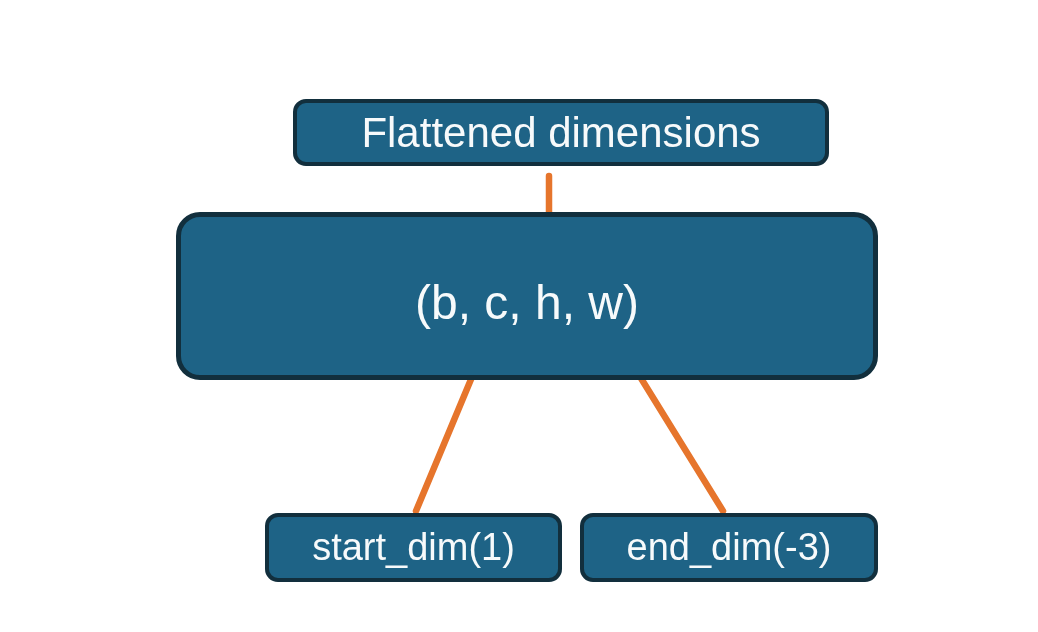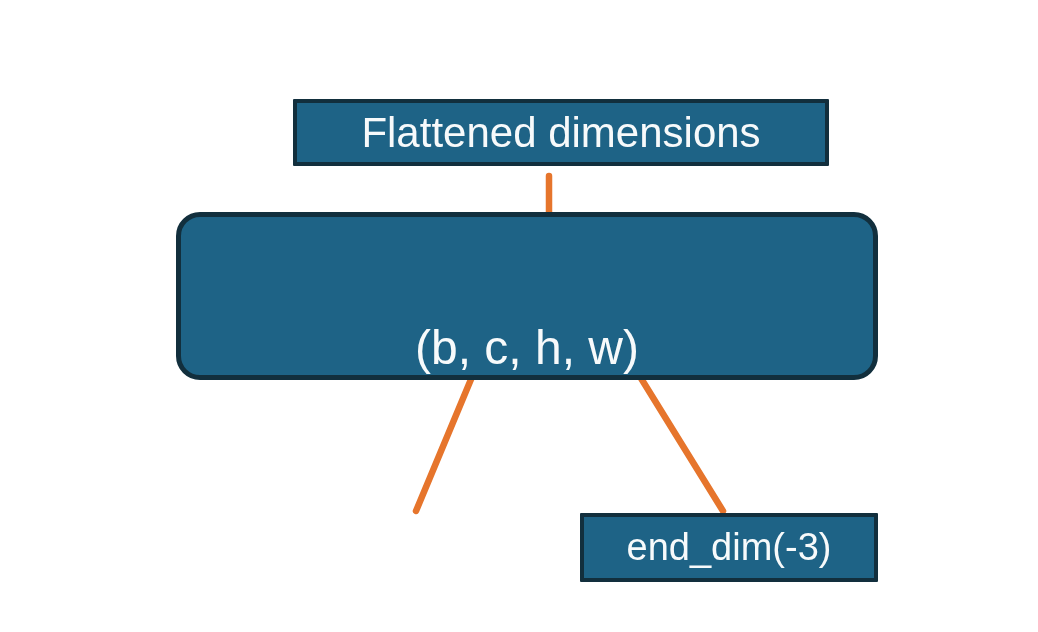--- a/index.html
+++ b/index.html
@@ -13,40 +13,39 @@
     height: 632px;
     background: var(--background, #ffffff);
     font-family: "Liberation Sans", sans-serif;
     overflow: hidden;
   }
   .box {
     position: absolute;
     box-sizing: border-box;
     background: var(--box-fill, #1E6386);
     border: 4px solid var(--box-border, #122F3D);
-    border-radius: 1px;
+    border-radius: 13px;
     color: var(--text, #F7FAFB);
     display: flex;
     align-items: center;
     justify-content: center;
     white-space: nowrap;
   }
   .box-top {
     left: 293px; top: 99px;
     width: 536px; height: 67px;
     font-size: 42px;
   }
   .box-main {
     left: 176px; top: 212px;
     width: 702px; height: 168px;
     border-width: 5px;
     border-radius: 24px;
     font-size: 48px;
     padding-top: 12px;
-    align-items: flex-end;
   }
   .box-start {
     left: 265px; top: 513px;
     width: 297px; height: 69px;
     font-size: 38px;
   }
   .box-end {
     left: 580px; top: 513px;
     width: 298px; height: 69px;
     font-size: 38px;
@@ -81,18 +80,21 @@
   </svg>
 
   <div class="box box-top">
     <span>Flattened dimensions</span>
   </div>
 
   <div class="box box-main">
     <span>(b, c, h, w)</span>
   </div>
 
+  <div class="box box-start">
+    <span>start_dim(1)</span>
+  </div>
 
   <div class="box box-end">
     <span>end_dim(-3)</span>
   </div>
 
 </div>
 
 </body></html>

